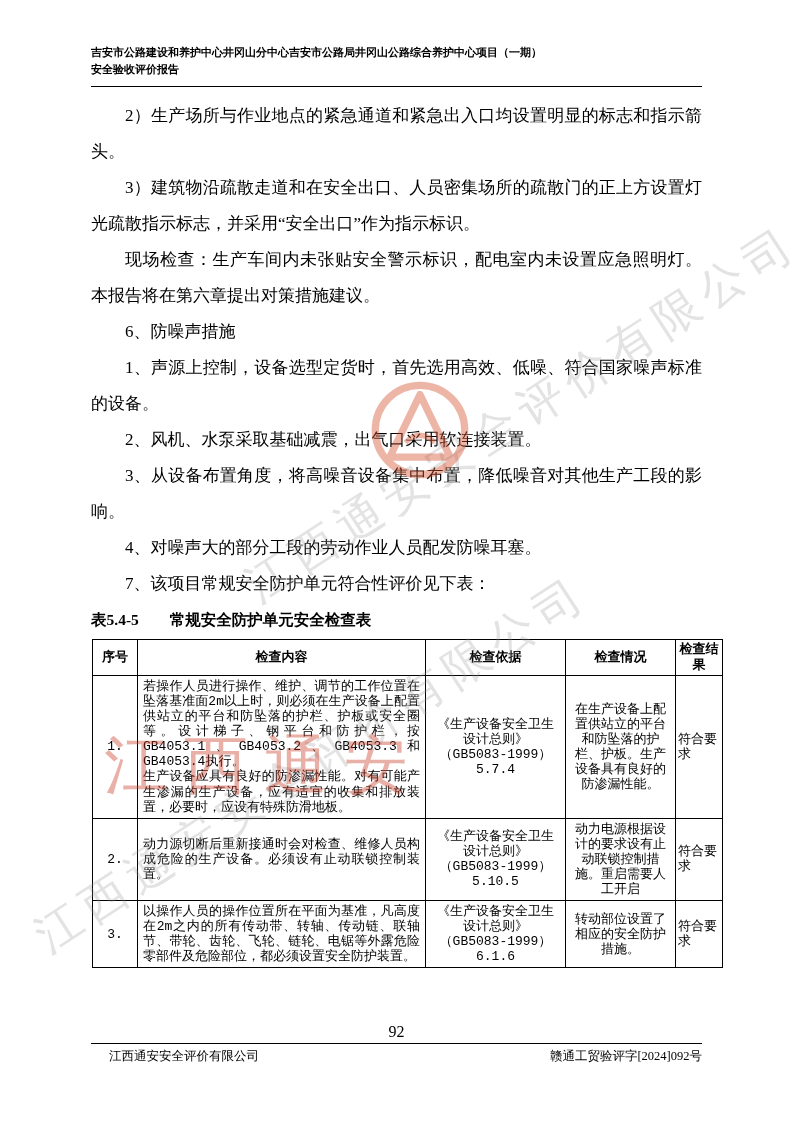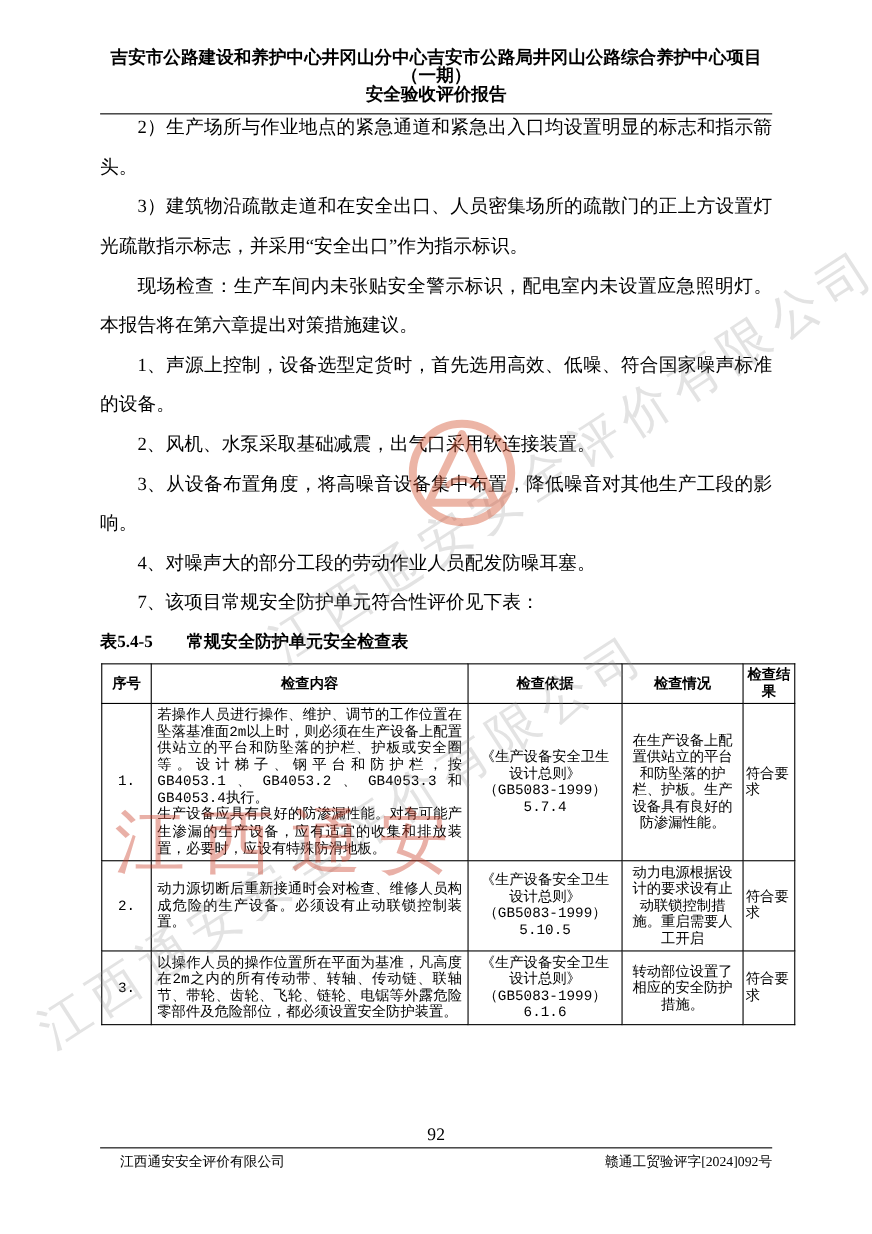--- a/index.html
+++ b/index.html
@@ -36,23 +36,23 @@
     font-weight: normal;
     letter-spacing: 16px;
     color: rgba(199,58,36,0.40);
     white-space: nowrap;
   }
   
   .header {
     position: absolute;
     left: 91px; top: 44px;
     width: 611px;
-    text-align: center;
+    text-align: left;
     font-weight: bold;
-    font-size: 16px;
+    font-size: 11px;
     line-height: 17px;
     border-bottom: 1.6px solid #000;
     padding-bottom: 8px;
     z-index: 2;
   }
   
   .content {
     position: absolute;
     left: 91px; top: 98px;
     width: 611px;
@@ -135,20 +135,21 @@
 
   <div class="header">
     <div>吉安市公路建设和养护中心井冈山分中心吉安市公路局井冈山公路综合养护中心项目（一期）</div>
     <div>安全验收评价报告</div>
   </div>
 
   <div class="content">
     <p class="para">2）生产场所与作业地点的紧急通道和紧急出入口均设置明显的标志和指示箭头。</p>
     <p class="para">3）建筑物沿疏散走道和在安全出口、人员密集场所的疏散门的正上方设置灯光疏散指示标志，并采用“安全出口”作为指示标识。</p>
     <p class="para">现场检查：生产车间内未张贴安全警示标识，配电室内未设置应急照明灯。本报告将在第六章提出对策措施建议。</p>
+    <p class="para">6、防噪声措施</p>
     <p class="para">1、声源上控制，设备选型定货时，首先选用高效、低噪、符合国家噪声标准的设备。</p>
     <p class="para">2、风机、水泵采取基础减震，出气口采用软连接装置。</p>
     <p class="para">3、从设备布置角度，将高噪音设备集中布置，降低噪音对其他生产工段的影响。</p>
     <p class="para">4、对噪声大的部分工段的劳动作业人员配发防噪耳塞。</p>
     <p class="para">7、该项目常规安全防护单元符合性评价见下表：</p>
 
     <div class="table-title">表5.4-5　　常规安全防护单元安全检查表</div>
 
     <table class="check-table">
       <colgroup>

